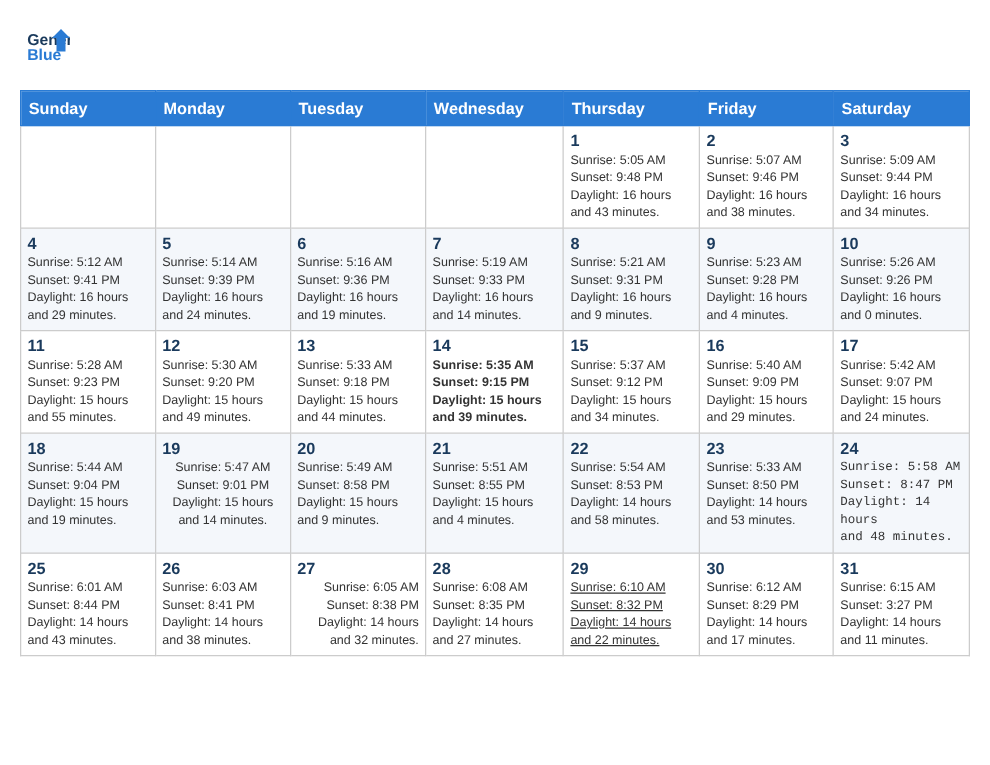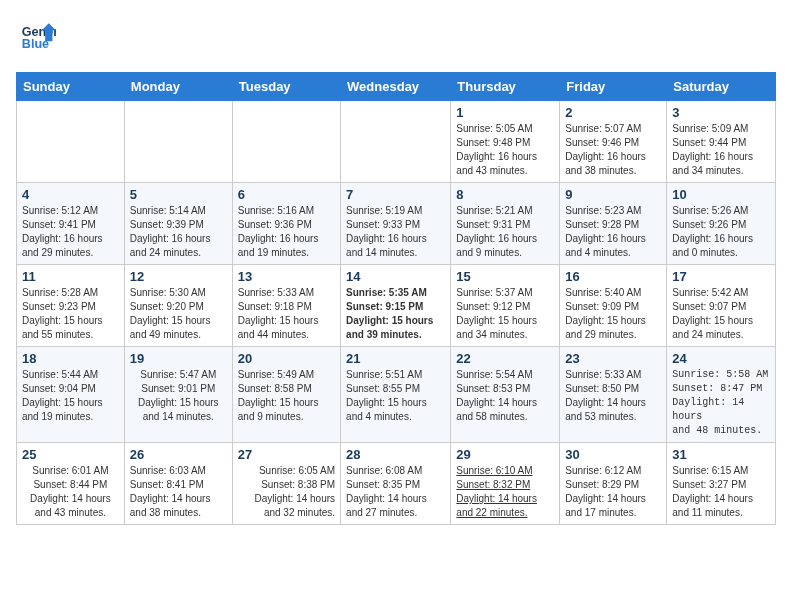--- a/index.html
+++ b/index.html
@@ -307,21 +307,21 @@
             <span class="day-num">24</span>
             <div class="day-info" style="white-space: pre-line; font-family: Liberation Mono, monospace;">Sunrise: 5:58 AM
 Sunset: 8:47 PM
 Daylight: 14 hours
 and 48 minutes.</div>
           </td>
         </tr>
         <tr>
           <td>
             <span class="day-num">25</span>
-            <div class="day-info" style="white-space: pre-line; text-align: center;">Sunrise: 6:01 AM
+            <div class="day-info" style="white-space: pre-line;">Sunrise: 6:01 AM
 Sunset: 8:44 PM
 Daylight: 14 hours
 and 43 minutes.</div>
           </td>
           <td>
             <span class="day-num">26</span>
             <div class="day-info" style="white-space: pre-line;">Sunrise: 6:03 AM
 Sunset: 8:41 PM
 Daylight: 14 hours
 and 38 minutes.</div>

